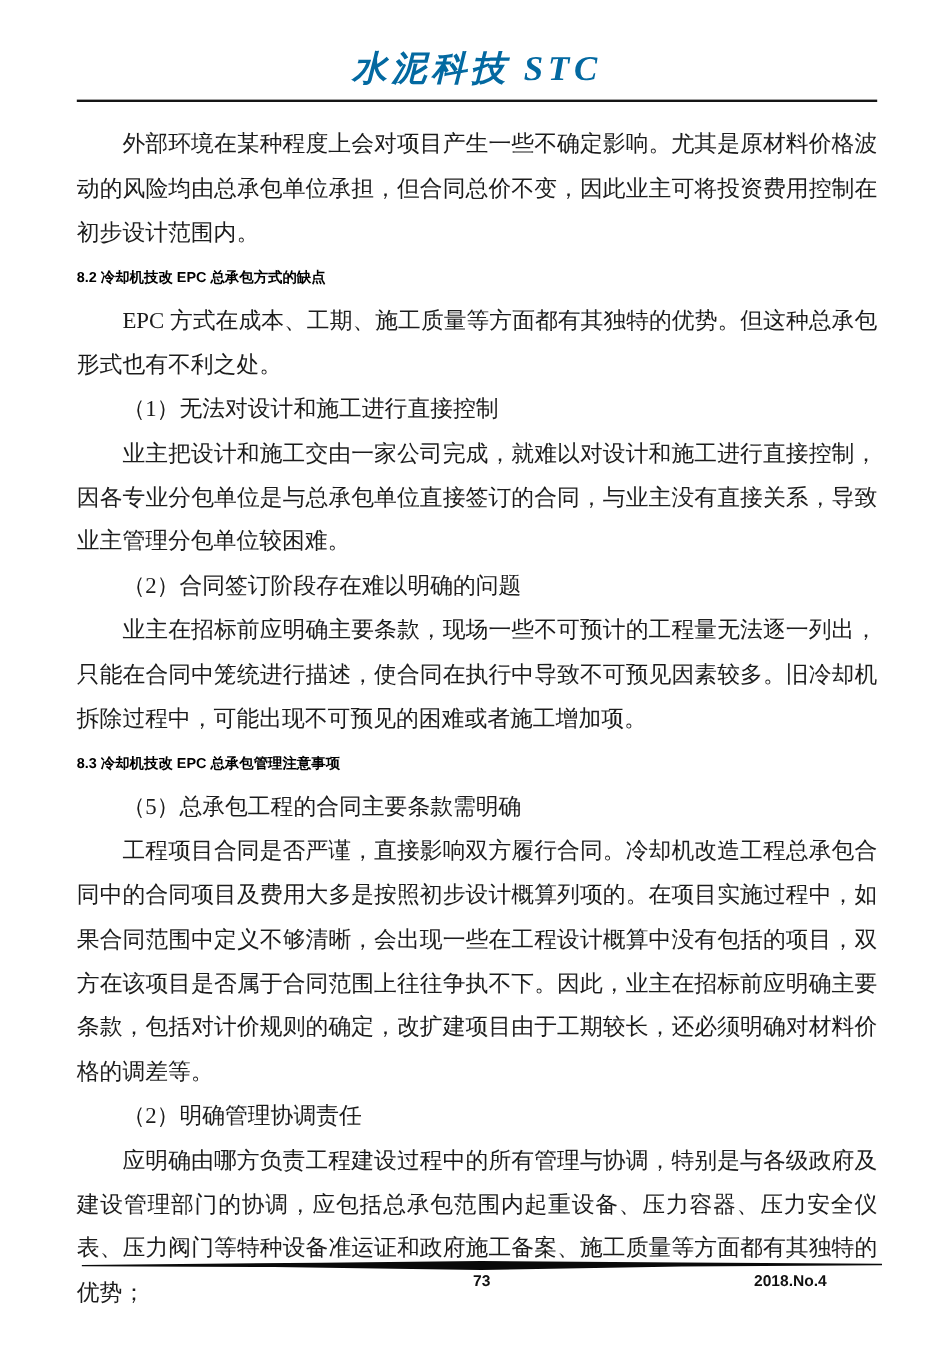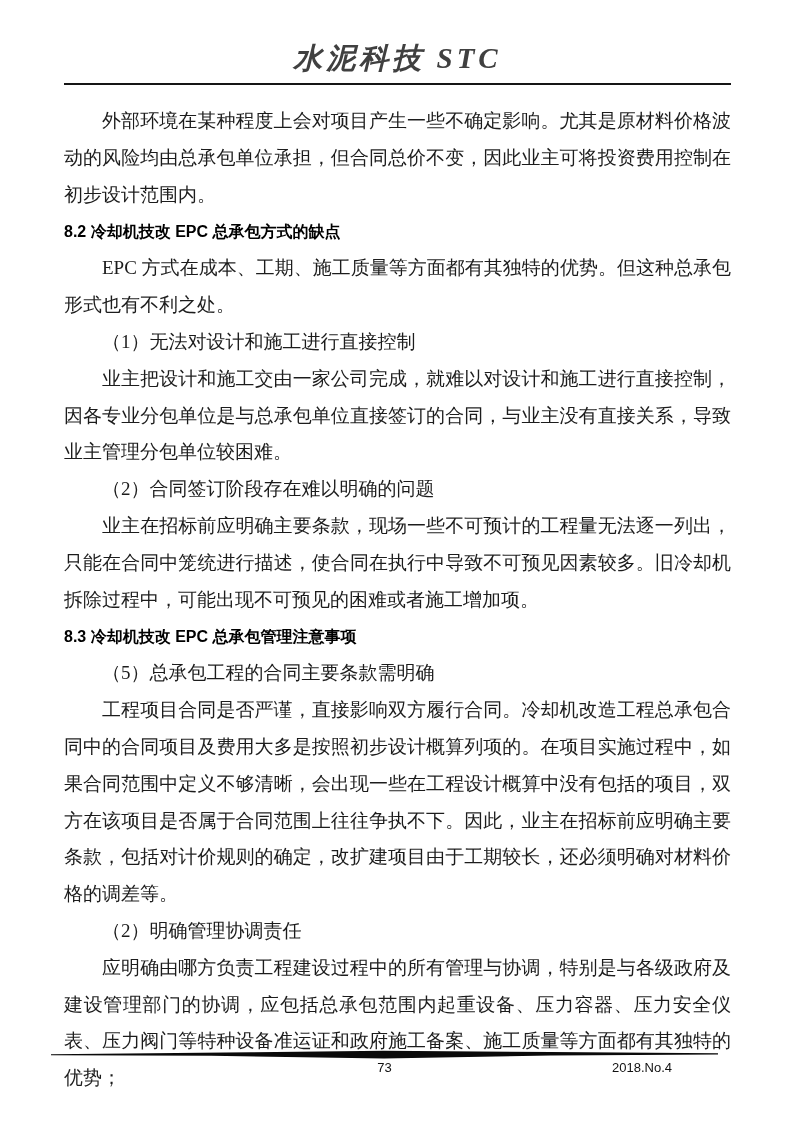--- a/index.html
+++ b/index.html
@@ -18,51 +18,52 @@
     top: 40px;
     width: 667px;
   }
   .journal-title {
     text-align: center;
     font-size: 29px;
     font-style: italic;
     font-weight: 600;
     letter-spacing: 4px;
     line-height: 36px;
-    color: #404040;
+    color: #0369a1;
   }
   .header-rule {
     height: 0;
     border-bottom: 2.5px solid #151515;
     margin-top: 7px;
   }
   .article {
     margin-top: 18px;
     font-size: 19px;
     line-height: 36.8px;
     text-align: justify;
   }
   .para {
     margin: 0;
     text-indent: 2em;
   }
   .section-heading {
     margin: 0;
     font-family: "Liberation Sans", "DejaVu Sans", sans-serif;
     font-weight: bold;
-    font-size: 16px;
+    font-size: 12px;
     line-height: 37px;
     color: #000;
     text-align: left;
   }
   .footer {
     position: absolute;
-    left: 51px;
+    left: 68px;
     top: 1050px;
     width: 667px;
+    font-weight: bold;
   }
   .footer-bar { display: block; width: 667px; height: 9px; }
   .footer-text {
     position: relative;
     margin-top: 1px;
     font-family: "Liberation Sans", "DejaVu Sans", sans-serif;
     font-size: 13px;
     line-height: 16px;
     text-align: center;
     color: #111;

